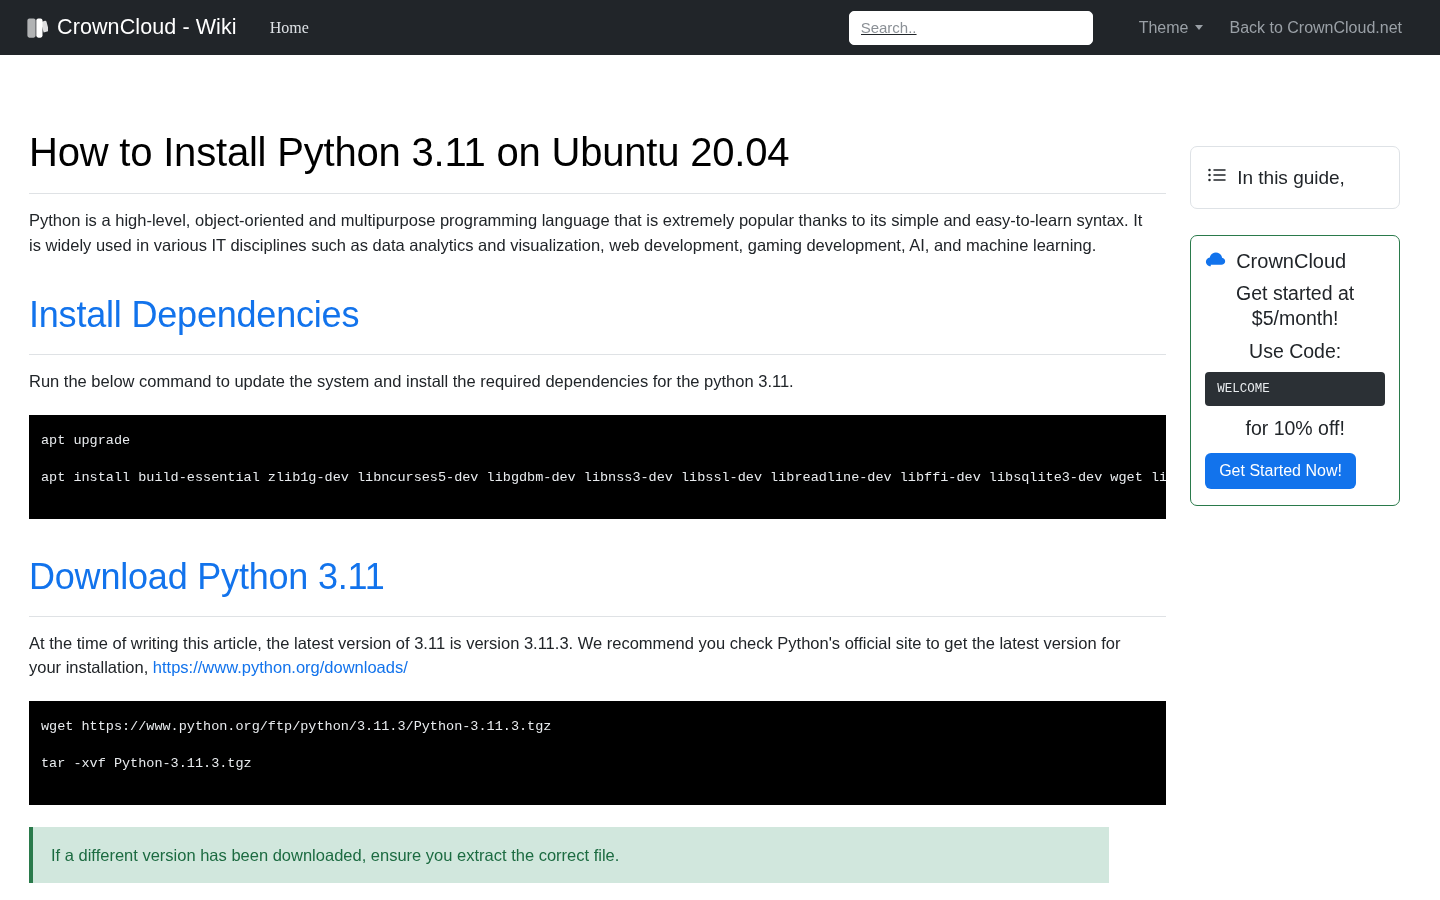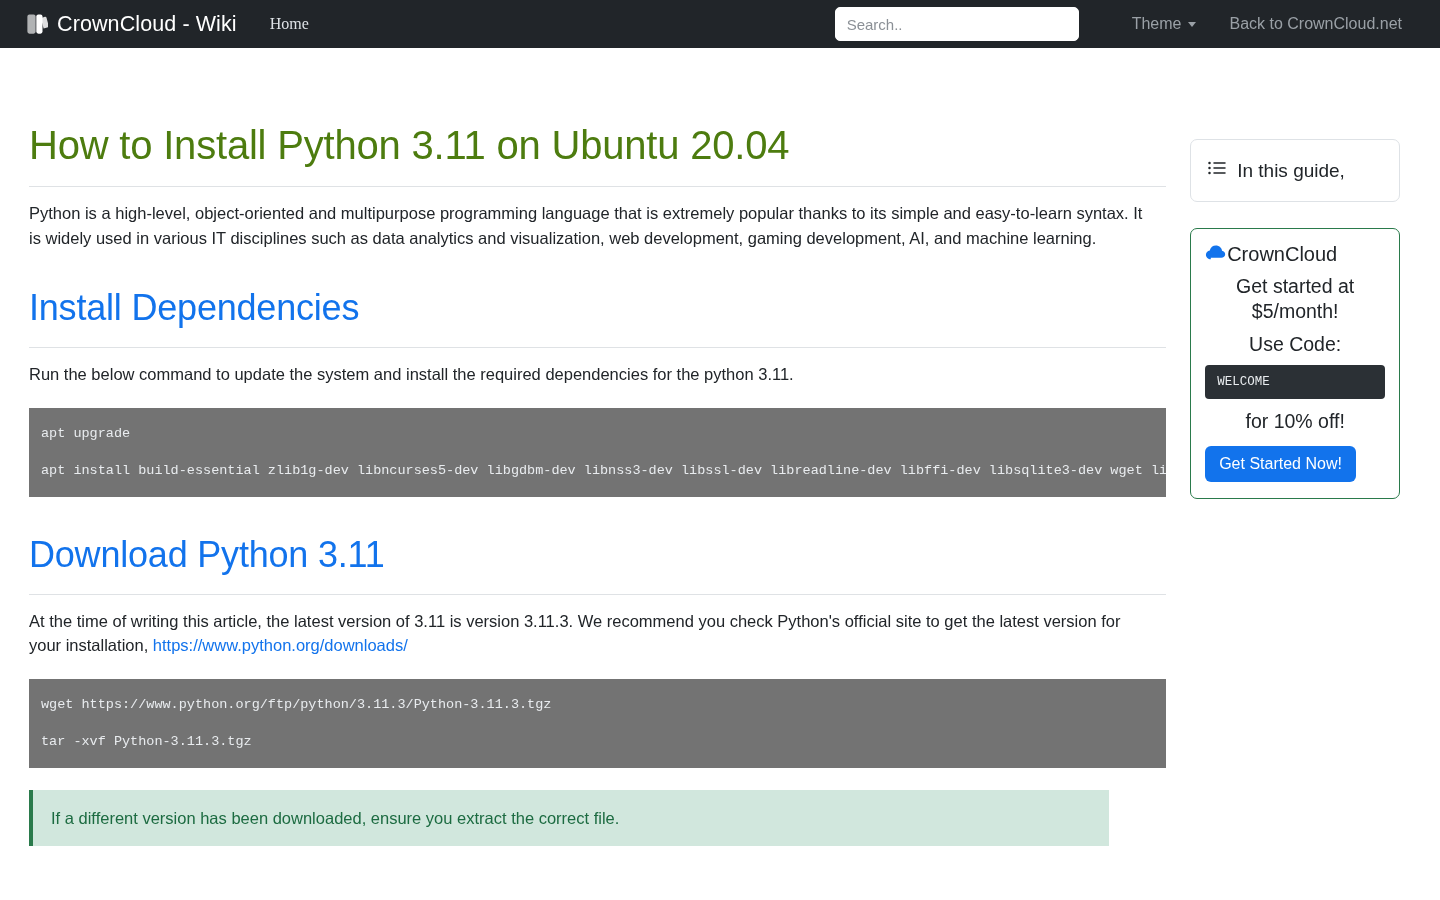--- a/index.html
+++ b/index.html
@@ -8,21 +8,21 @@
     margin: 0; padding: 0;
     width: 1440px; height: 900px;
     overflow: hidden;
     background: #ffffff;
     font-family: "Liberation Sans", sans-serif;
     color: #212529;
   }
 
   
   .navbar {
-    height: 48px;
+    height: 55px;
     background: #212529;
     display: flex;
     align-items: center;
     padding: 0 22px 0 26px;
     width: 1440px;
   }
   .brand {
     display: flex;
     align-items: center;
     gap: 9px;
@@ -38,21 +38,22 @@
     font-size: 16px;
     margin-left: 33px;
     text-decoration: none;
     white-space: nowrap;
     font-family: Liberation Serif, serif;
   }
   .nav-right {
     margin-left: auto;
     display: flex;
     align-items: center;
-    gap: 7px;
+    gap: 0;
+    text-decoration: underline;
   }
   .search-box {
     width: 244px;
     height: 34px;
     border-radius: 5px;
     border: 1px solid #ffffff;
     background: #ffffff;
     font-family: "Liberation Sans", sans-serif;
     font-size: 15px;
     padding: 0 11px;
@@ -89,21 +90,21 @@
   .content {
     width: 1176px;
     padding: 0 0 0 29px;
     overflow: hidden;
   }
   .content-inner { width: 1147px; }
 
   h1.title {
     font-size: 40px;
     font-weight: 400;
-    color: #4d7c0f;
+    color: #000000;
     margin: 74px 0 11px 0;
     line-height: 1.15;
     letter-spacing: -0.2px;
   }
   h2.section {
     font-size: 36px;
     font-weight: 400;
     color: #1273ec;
     margin: 36px 0 0 0;
     line-height: 1.2;
@@ -119,25 +120,25 @@
     font-size: 16.5px;
     line-height: 24.5px;
     color: #212529;
     margin: 14px 0 0 0;
     max-width: 1128px;
   }
   a.inline-link { color: #1273ec; text-decoration: none; }
 
   
   .codeblock {
-    background: #737373;
+    background: #000000;
     color: #e9ecef;
     border-radius: 0;
     margin: 21px 0 0 0;
-    padding: 17px 0 17px 12px;
+    padding: 17px 0 32px 12px;
     width: 1147px;
     overflow: hidden;
     white-space: nowrap;
   }
   .codeblock .line {
     font-family: "Liberation Mono", monospace;
     font-size: 13.5px;
     line-height: 18px;
     white-space: pre;
     overflow: hidden;
@@ -178,20 +179,21 @@
     padding: 18px 16px;
   }
   .card-promo {
     border: 1px solid #2a7a4b;
     margin-top: 26px;
     padding: 14px 14px 16px 14px;
   }
   .promo-brand {
     display: flex;
     align-items: center;
+    gap: 9px;
     font-size: 20px;
     color: #212529;
     margin-bottom: 8px;
   }
   .promo-line {
     font-size: 19.5px;
     line-height: 25px;
     color: #212529;
     margin: 0 0 8px 0;
     text-align: center;

